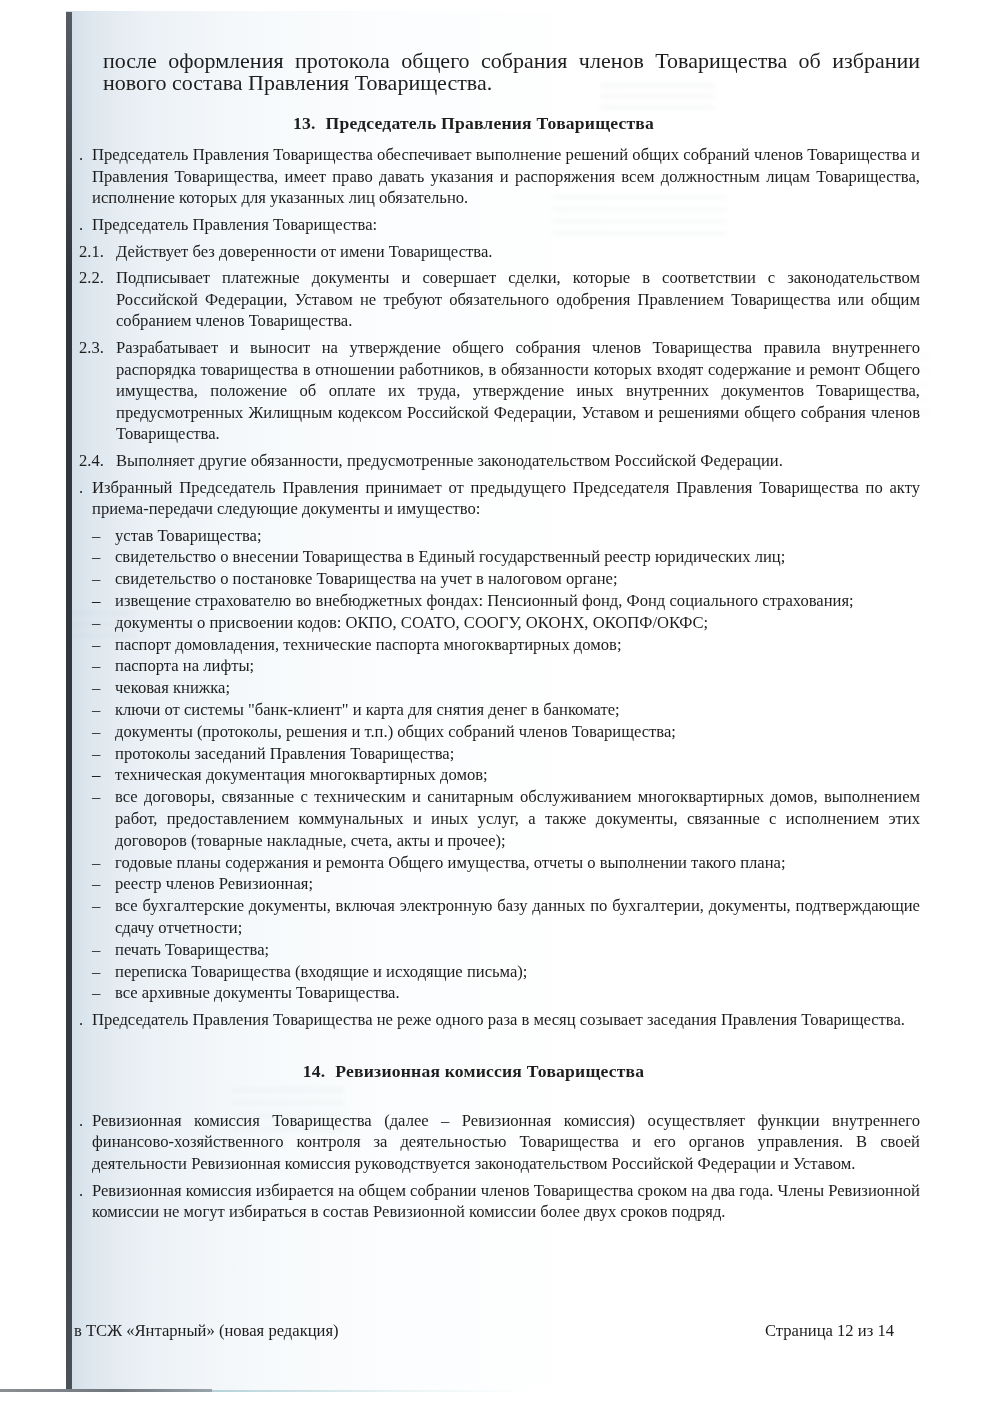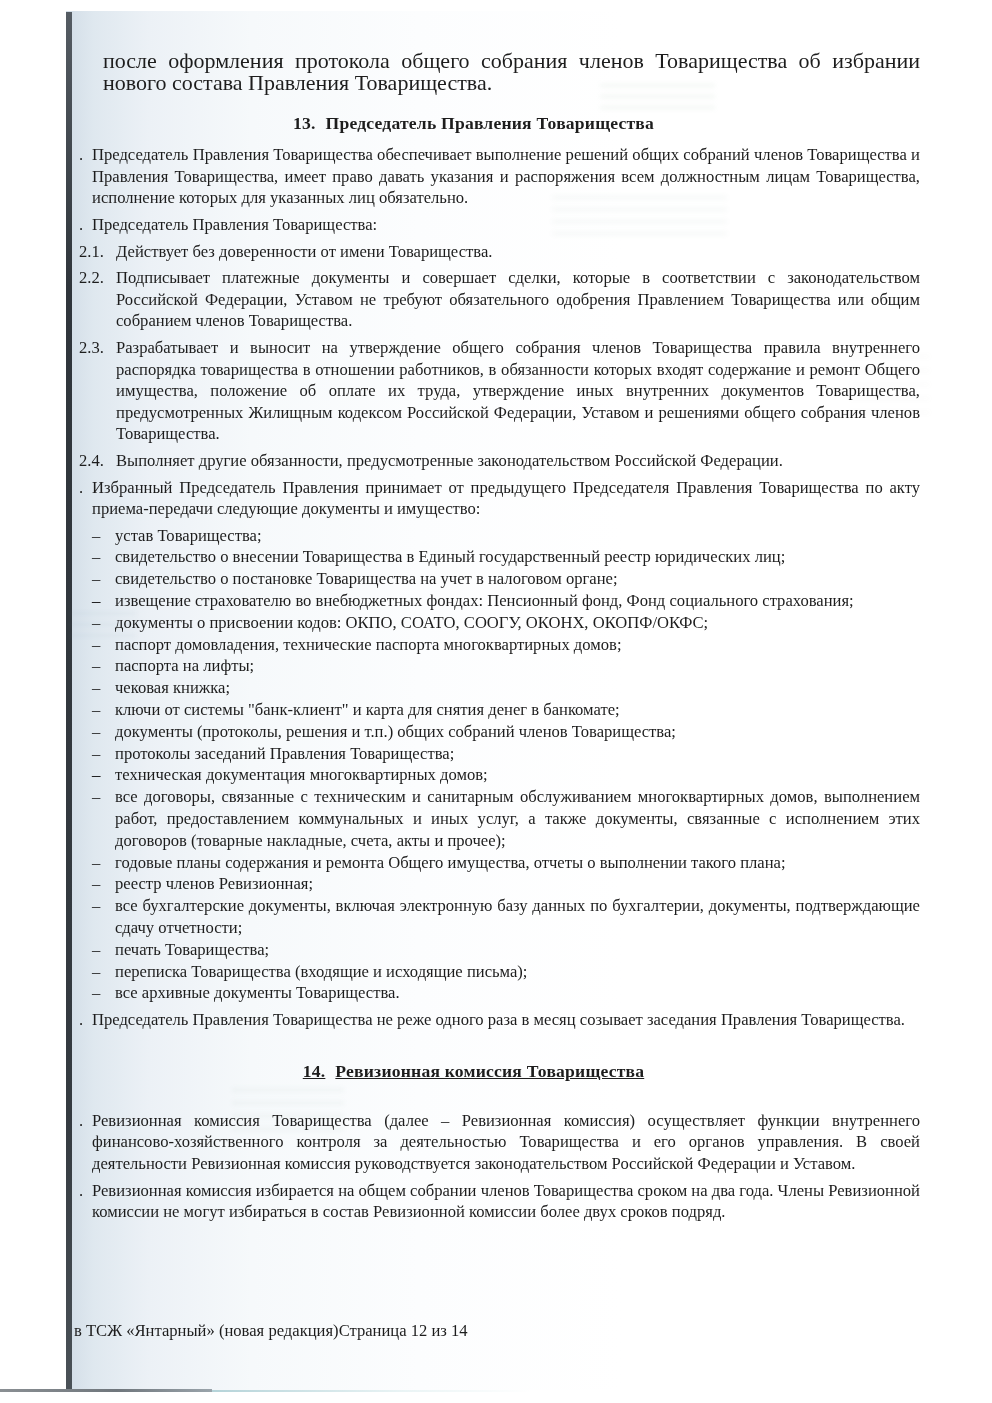--- a/index.html
+++ b/index.html
@@ -39,41 +39,41 @@
     font-size:22px; line-height:21.6px;
     text-align:justify;
   }
   .heading {
     font-size:17.6px; font-weight:bold;
     text-align:center;
     margin:20px 52px 10px 0;
     letter-spacing:.2px;
   }
   .heading .h-num { margin-right:10px;text-align:right; }
-  .heading.h14 { margin-top:30px; margin-bottom:28px;text-decoration:underline; }
+  .heading.h14 { margin-top:30px; margin-bottom:28px; }
   .para {
     position:relative;
     margin:5px 0;
     font-size:16.6px; line-height:21.6px;
     text-align:justify;
   }
   .para .marker { position:absolute; left:0; top:0; }
   .para.num { padding-left:37px; }
   .para.dot { padding-left:13px; }
   .dash-list { margin:3px 0 4px 0; }
   .list-item {
     position:relative;
     padding-left:36px;
     font-size:16.6px; line-height:21.8px;
     text-align:justify;
   }
   .list-item .dash { position:absolute; left:13px; top:0; }
   .footer {
     position:absolute; left:74px; top:1321px; width:820px;
-    display:flex; 
+    display:flex; justify-content:space-between;
     font-size:16.6px; line-height:20px;
   }
   
   .artifact {
     position:absolute;
     filter:blur(2.5px);
     pointer-events:none;
   }
   .a1 { left:600px; top:84px;  width:115px; height:30px; opacity:.35;
         background:repeating-linear-gradient(180deg, rgba(125,165,135,.30) 0 3px, transparent 3px 11px); }

